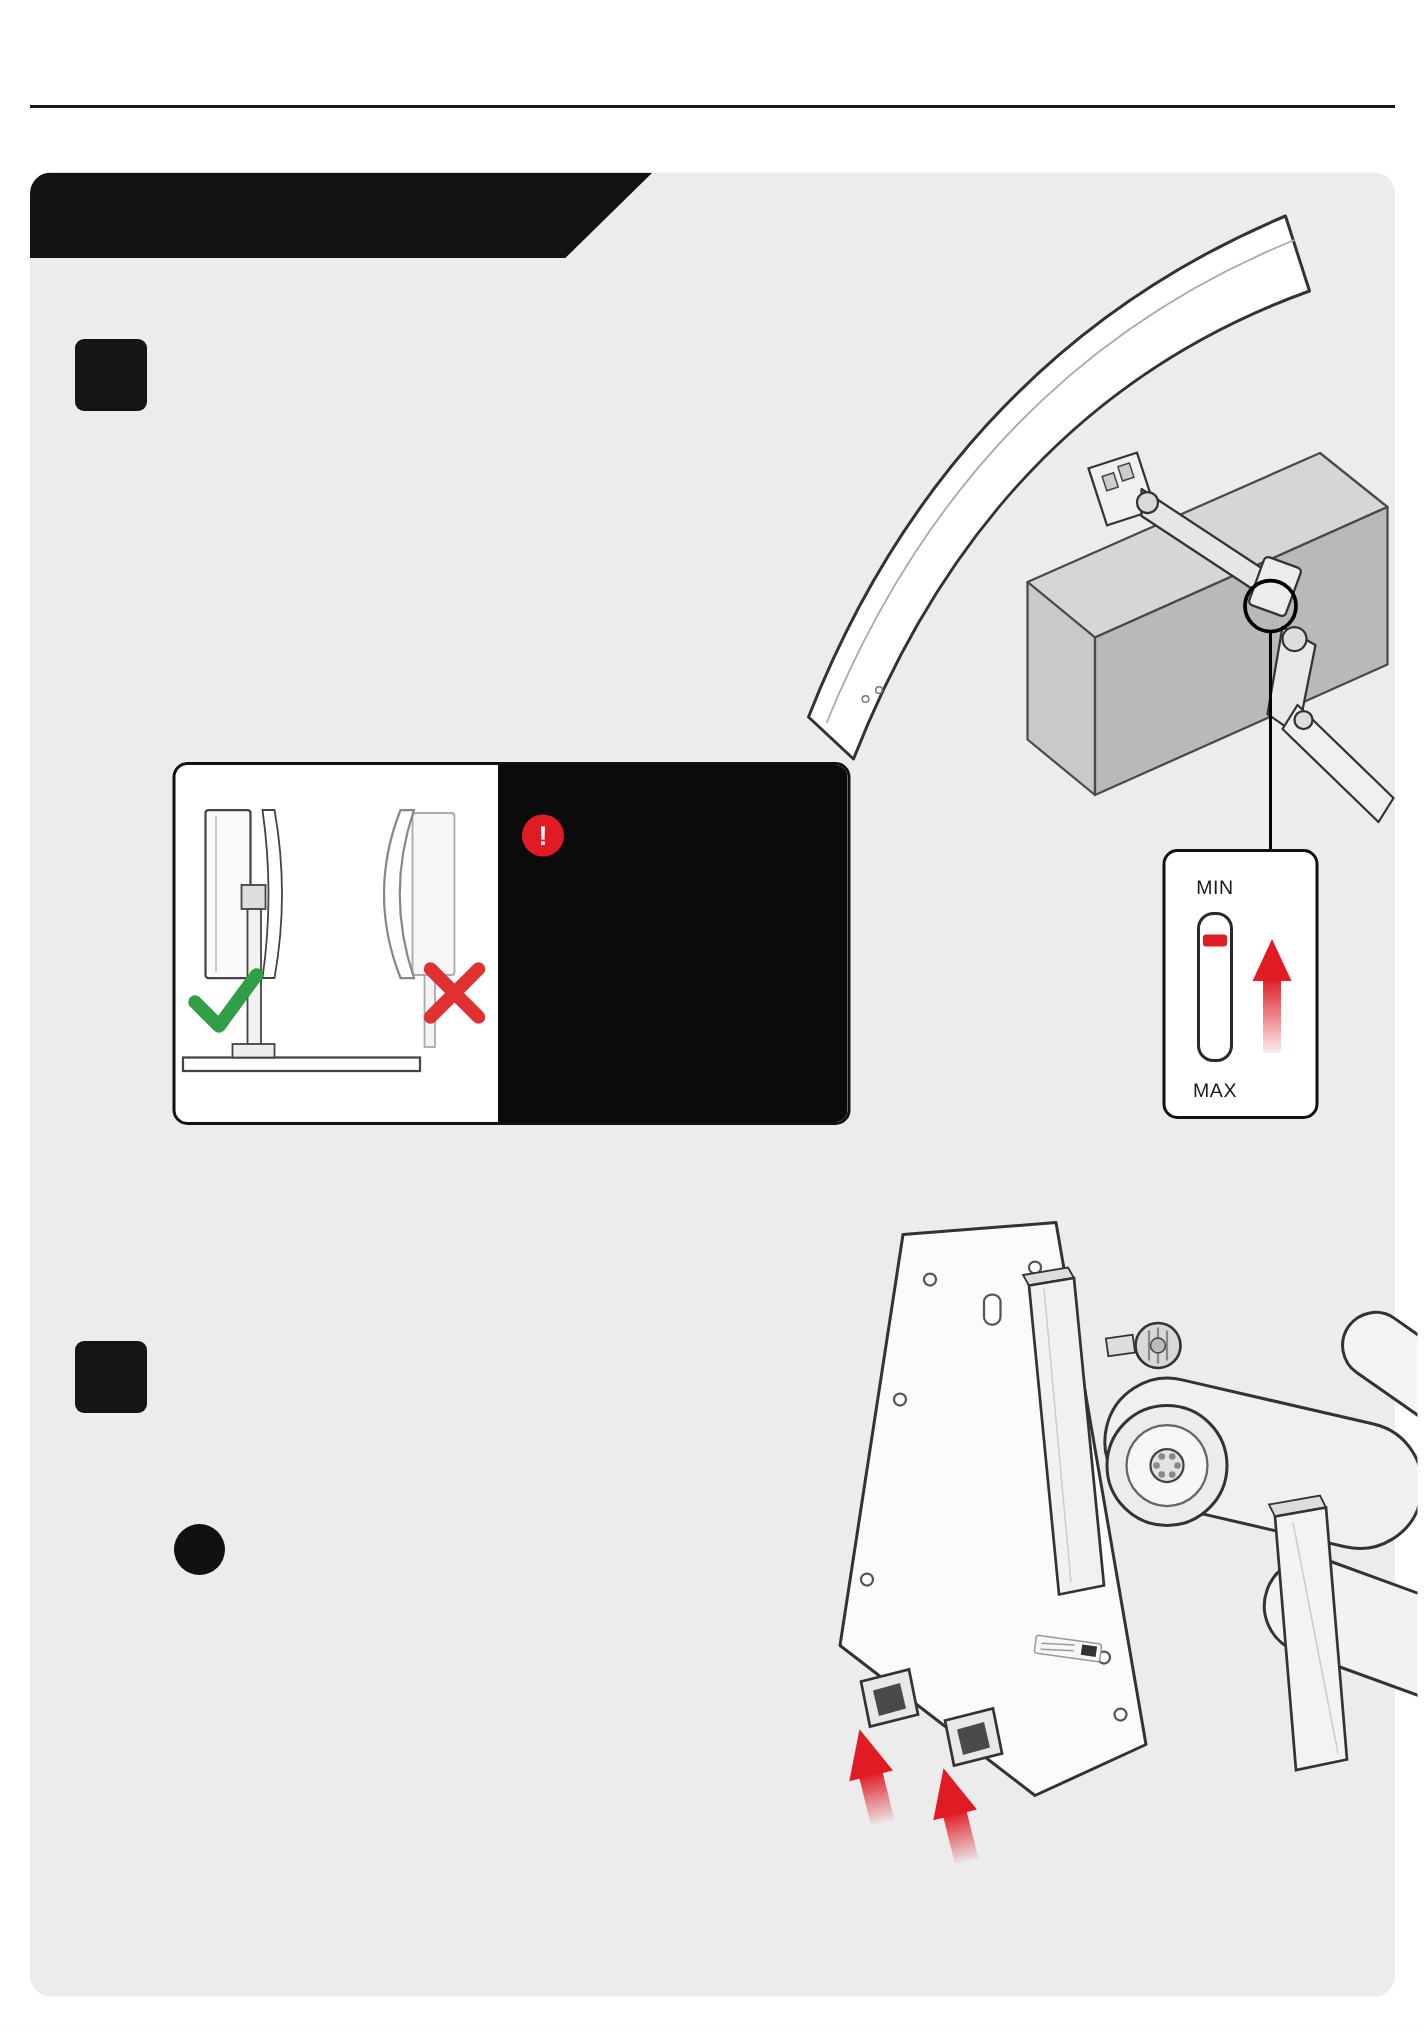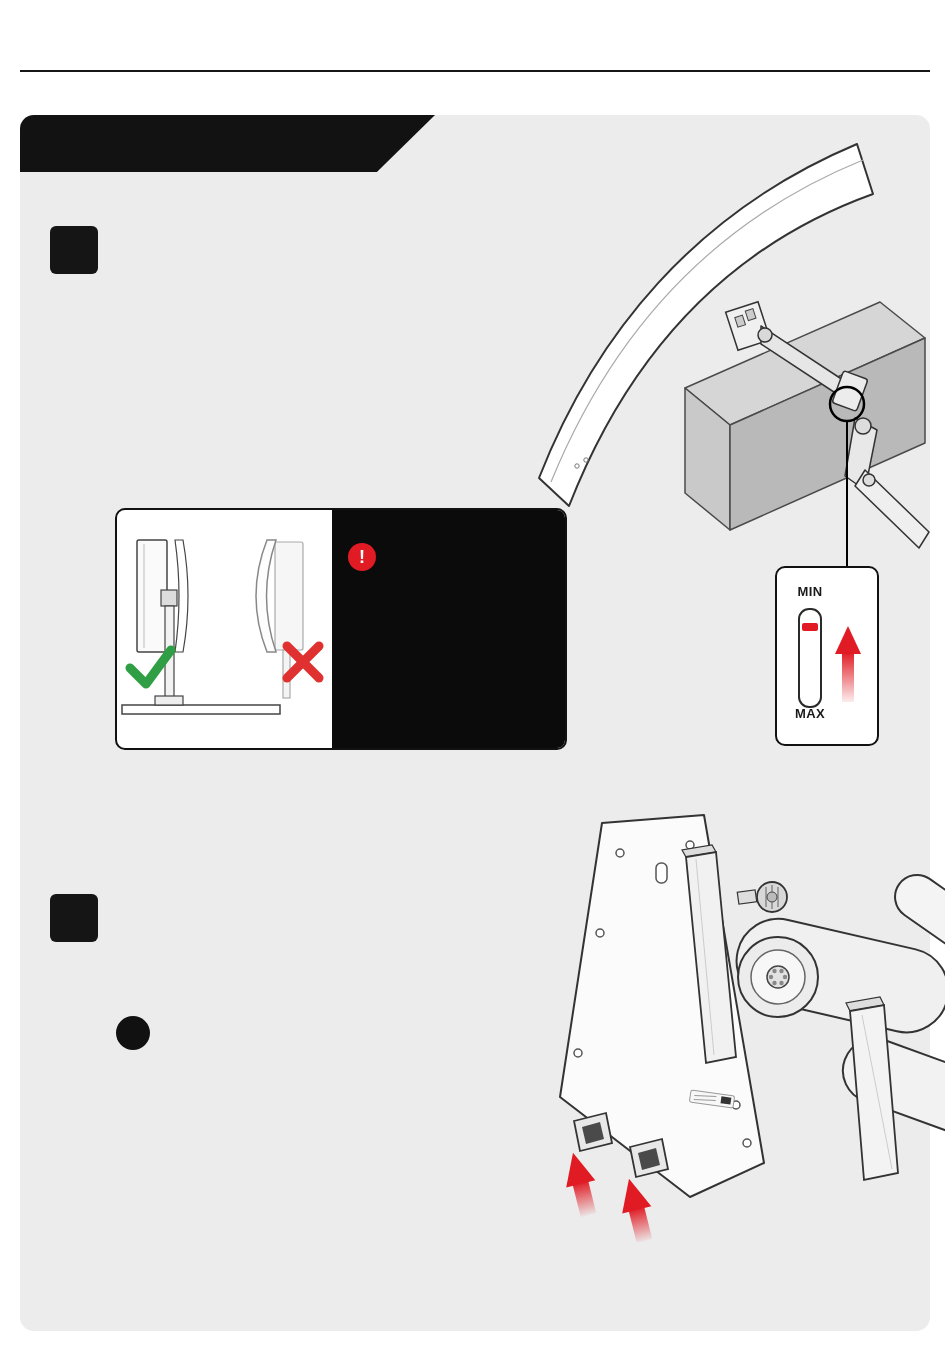--- a/index.html
+++ b/index.html
@@ -38,23 +38,23 @@
     background:#e01b24;color:#fff;font-weight:bold;font-size:18px;line-height:28px;
     text-align:center;
   }
 
   
   .gauge{
     position:absolute;left:755px;top:451px;width:100px;height:176px;
     background:#fff;border:2px solid #111;border-radius:10px;
   }
   .g-label{position:absolute;left:4px;width:58px;text-align:center;
-    font-size:13px;font-weight:700;letter-spacing:.4px;color:#1a1a1a;}
+    font-size:13px;font-weight:400;letter-spacing:.4px;color:#1a1a1a;}
   .g-min{top:16px;}
-  .g-max{bottom:23px;}
+  .g-max{bottom:10px;}
   .g-slot{
     position:absolute;left:21px;top:40px;width:20px;height:96px;
     border:2px solid #2a2a2a;border-radius:11px;background:#fff;
   }
   .g-fill{position:absolute;left:2px;right:2px;top:13px;height:8px;background:#e01b24;border-radius:2px;}
   .g-arrow{position:absolute;left:58px;top:58px;width:26px;height:78px;}
 
   
 
   

